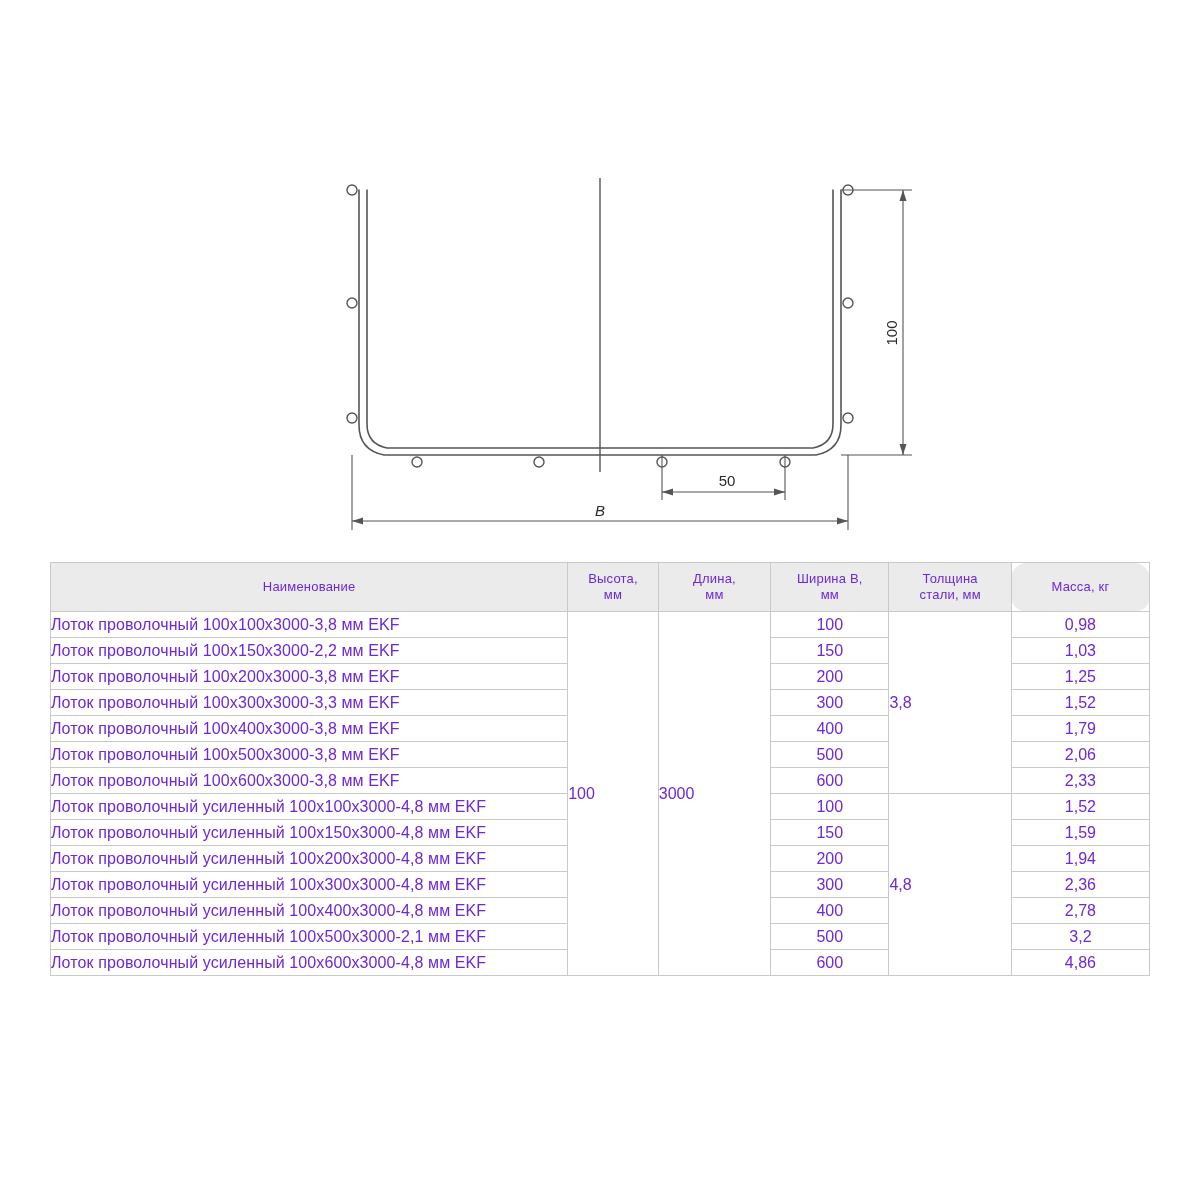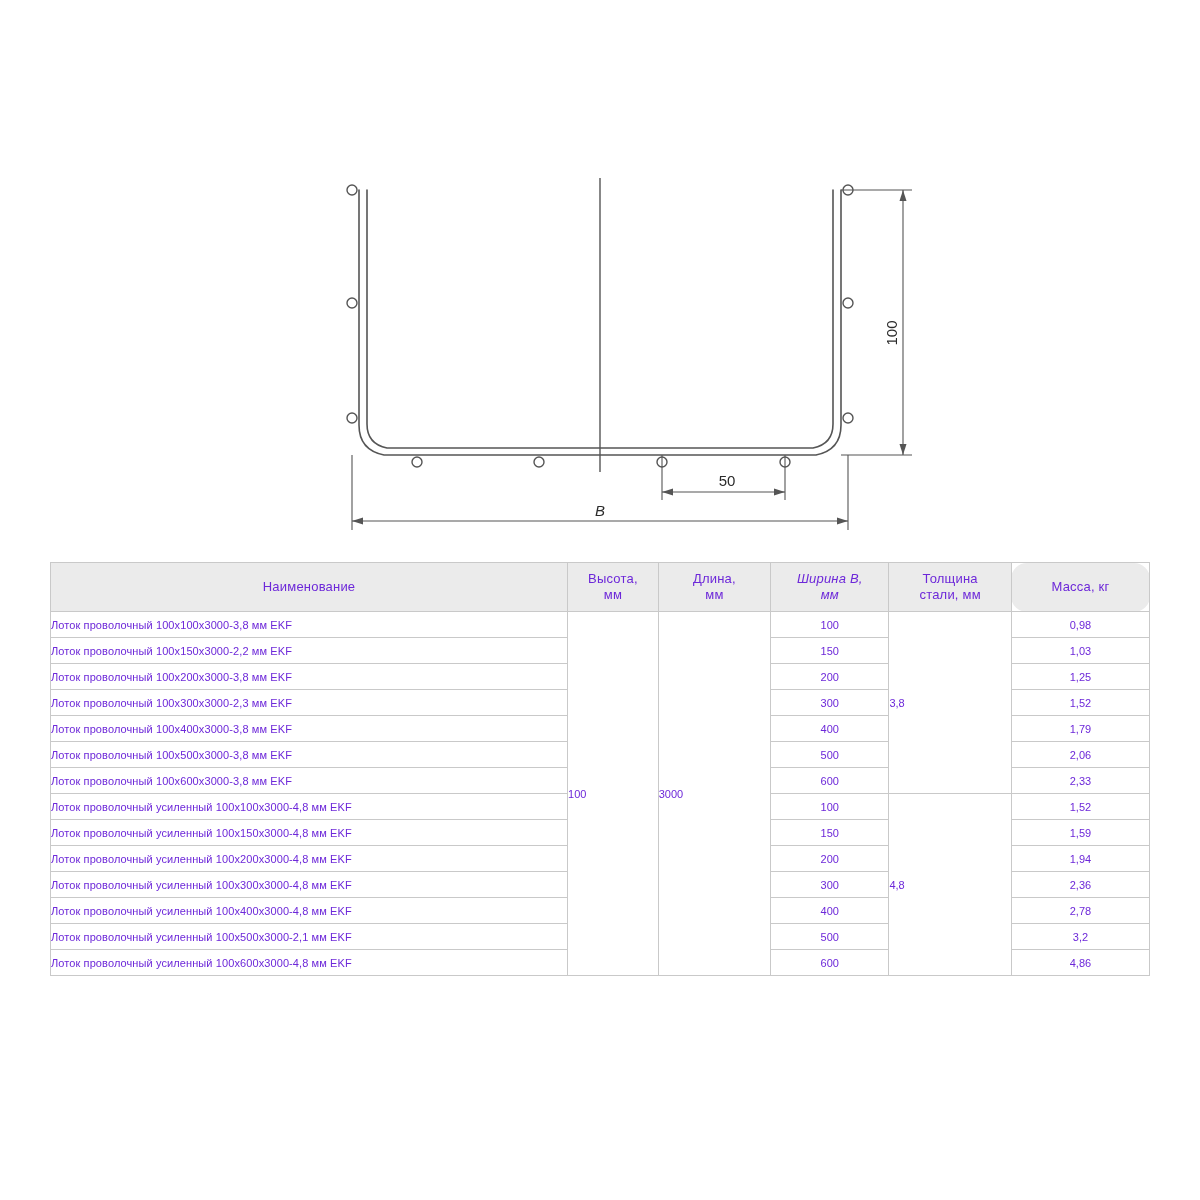--- a/index.html
+++ b/index.html
@@ -50,27 +50,27 @@
     height: 48px;
     line-height: 1.25;
     font-size: 13px;
     letter-spacing: 0.2px;
   }
   #spec-table thead th.name-col {
     width: 520px;
   }
   #spec-table thead th.h-col { width: 90px; }
   #spec-table thead th.l-col { width: 112px; }
-  #spec-table thead th.w-col { width: 118px; font-style: italic; }
+  #spec-table thead th.w-col { width: 118px; }
   #spec-table thead th.t-col { width: 122px; }
   #spec-table thead th.m-col { width: 138px; border-radius: 16px; }
 
   #spec-table tbody td {
     height: 25px;
-    font-size: 11px;
+    font-size: 16px;
     margin-top: 24px;
   }
   td.cell-name {
     text-align: left;
     padding-left: 10px;
     letter-spacing: 0.1px;
   }
   td.cell-center {
     text-align: center;
   }
@@ -171,21 +171,21 @@
       <td class="cell-name">Лоток проволочный 100х150х3000-2,2 мм EKF</td>
       <td class="cell-center">150</td>
       <td class="cell-center">1,03</td>
     </tr>
     <tr>
       <td class="cell-name">Лоток проволочный 100х200х3000-3,8 мм EKF</td>
       <td class="cell-center">200</td>
       <td class="cell-center">1,25</td>
     </tr>
     <tr>
-      <td class="cell-name">Лоток проволочный 100х300х3000-2,3 мм EKF</td>
+      <td class="cell-name">Лоток проволочный 100х300х3000-3,3 мм EKF</td>
       <td class="cell-center">300</td>
       <td class="cell-center">1,52</td>
     </tr>
     <tr>
       <td class="cell-name">Лоток проволочный 100х400х3000-3,8 мм EKF</td>
       <td class="cell-center">400</td>
       <td class="cell-center">1,79</td>
     </tr>
     <tr>
       <td class="cell-name">Лоток проволочный 100х500х3000-3,8 мм EKF</td>

